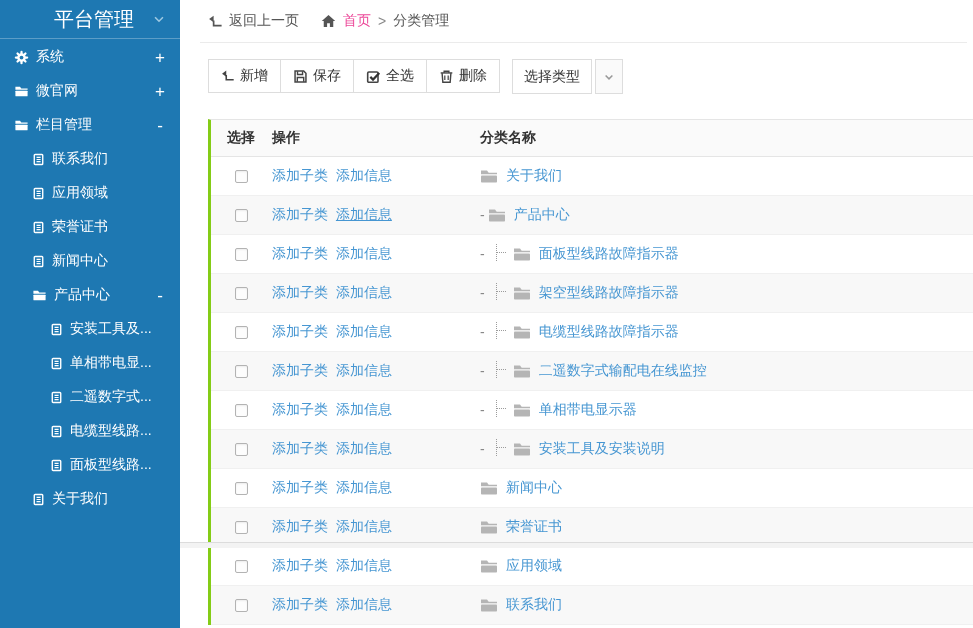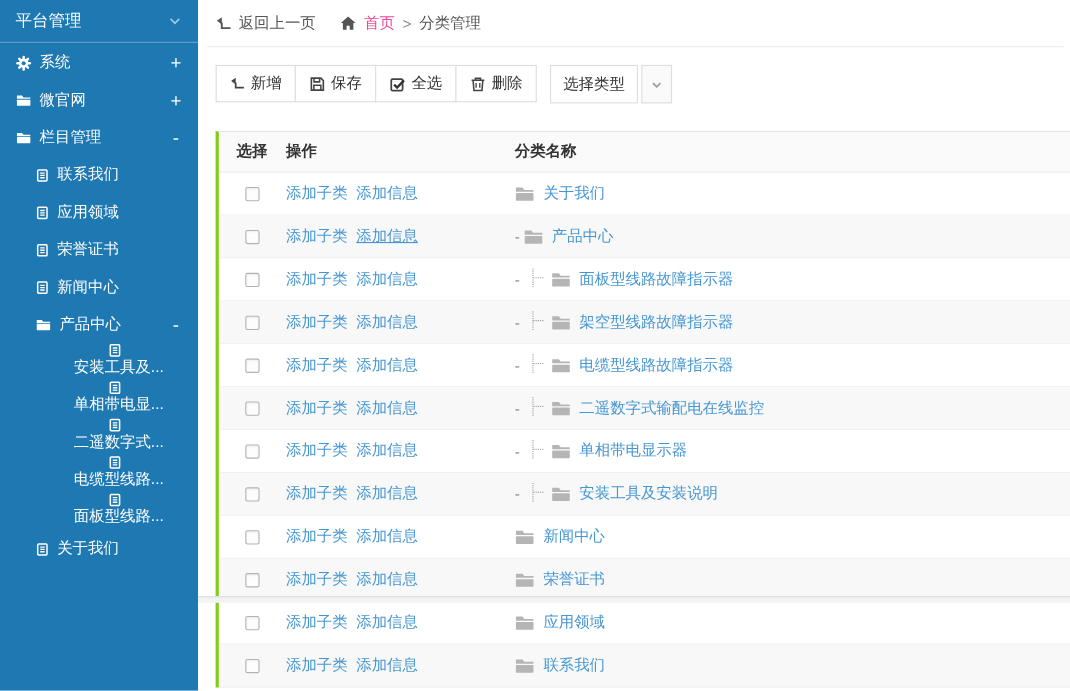--- a/index.html
+++ b/index.html
@@ -2,32 +2,32 @@
 <html><head>
 <meta charset="utf-8">
 <style>
   * { margin:0; padding:0; box-sizing:border-box; }
   html,body { width:973px; height:628px; overflow:hidden; }
   body { font-family:"Liberation Sans","DejaVu Sans",sans-serif; font-size:14px; background:#fff; color:#333; display:flex; }
 
   
   .sidebar { width:180px; min-width:180px; height:628px; background:#1e78b2; color:#fff; }
   .sidebar-header { height:39px; display:flex; align-items:center; padding:0 14px; border-bottom:1px solid rgba(255,255,255,.28); cursor:pointer; }
-  .sidebar-title { font-size:15px; }
+  .sidebar-title { font-size:20px;margin-left:40px; }
   .sidebar-header .chev { margin-left:auto; }
   .nav { padding-top:1px; }
   .nav-item { height:34px; display:flex; align-items:center; padding-right:14px; font-size:14px; cursor:pointer; white-space:nowrap; }
   .nav-item.level-1 { padding-left:14px; }
   .nav-item.level-2 { padding-left:32px; }
-  .nav-item.level-3 { padding-left:50px;flex-direction:column; }
+  .nav-item.level-3 { padding-left:50px; }
   .nav-icon { margin-right:7px; flex:none; }
   .nav-toggle { margin-left:auto; font-size:17px; line-height:1; width:12px; text-align:center; }
 
   
-  .main { flex:1; height:548px; position:relative; background:#fff; }
+  .main { flex:1; height:548px; position:relative; background:#fff;padding-left:12px; }
   .breadcrumb { height:43px; display:flex; align-items:center; margin:0 6px 0 8px; padding-left:8px; border-bottom:1px solid #ebebeb; color:#555; }
   .back-link { display:flex; align-items:center; gap:6px; color:#555; text-decoration:none; cursor:pointer; }
   .crumb-home { display:flex; align-items:center; gap:7px; margin-left:22px; }
   .crumb-home a { color:#ec4899; text-decoration:none; cursor:pointer; }
   .crumb-sep { margin:0 7px; color:#888; }
   .crumb-current { color:#555; }
 
   .toolbar { margin:16px 0 0 16px; display:flex; align-items:flex-start; }
   .btn-group { display:inline-flex; }
   .btn { height:34px; display:flex; align-items:center; gap:5px; padding:0 12px; background:#fff; border:1px solid #ddd; color:#333; font-size:14px; font-family:inherit; cursor:pointer; }

